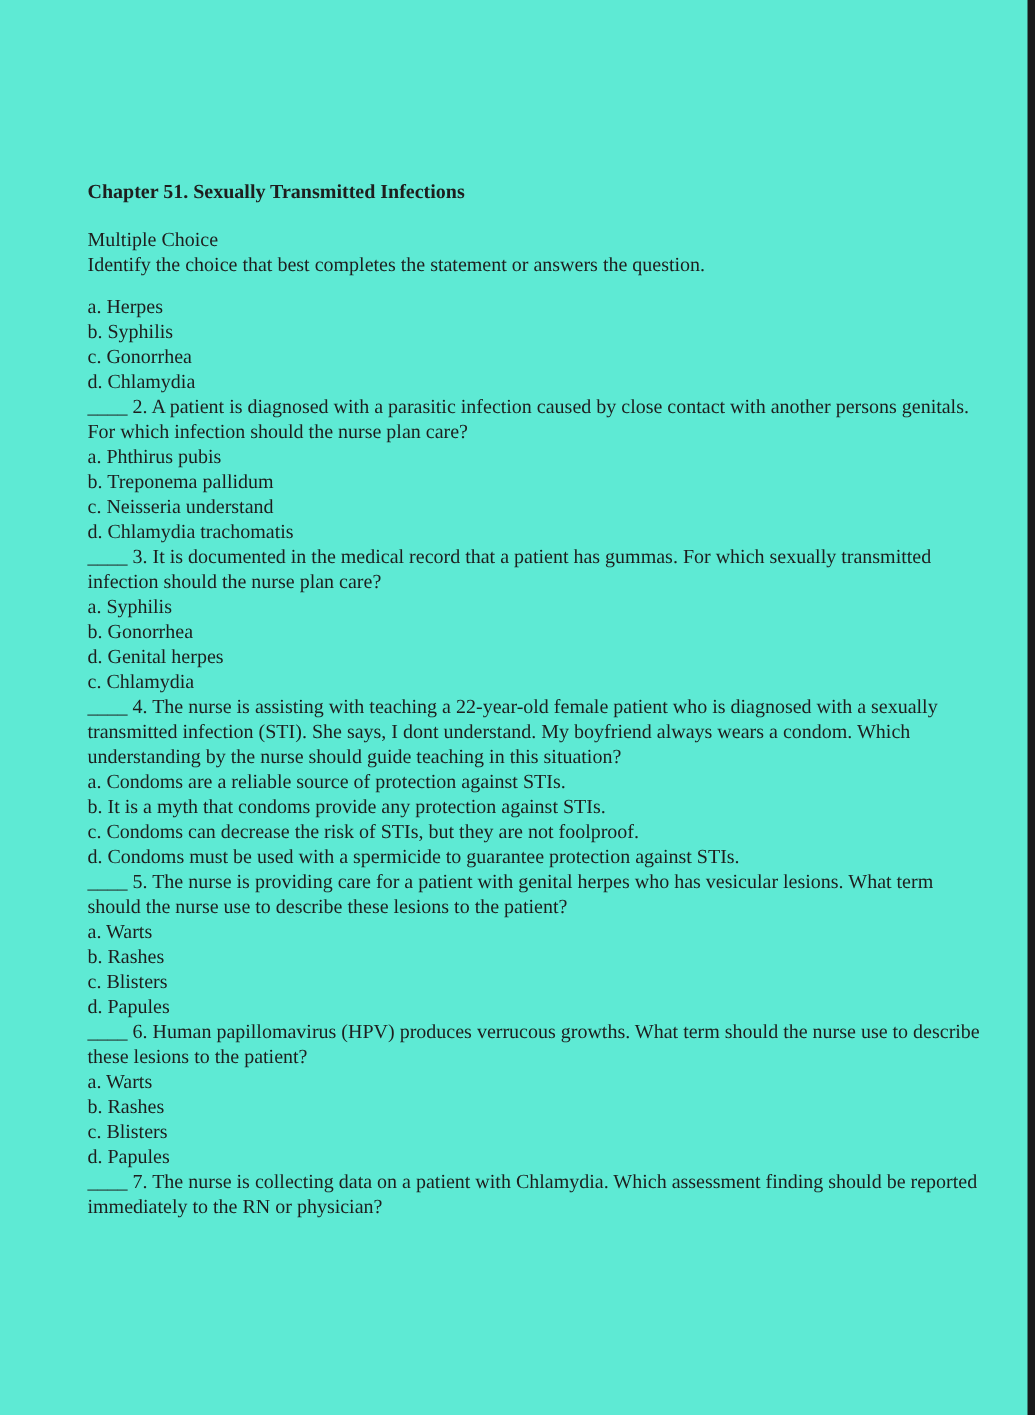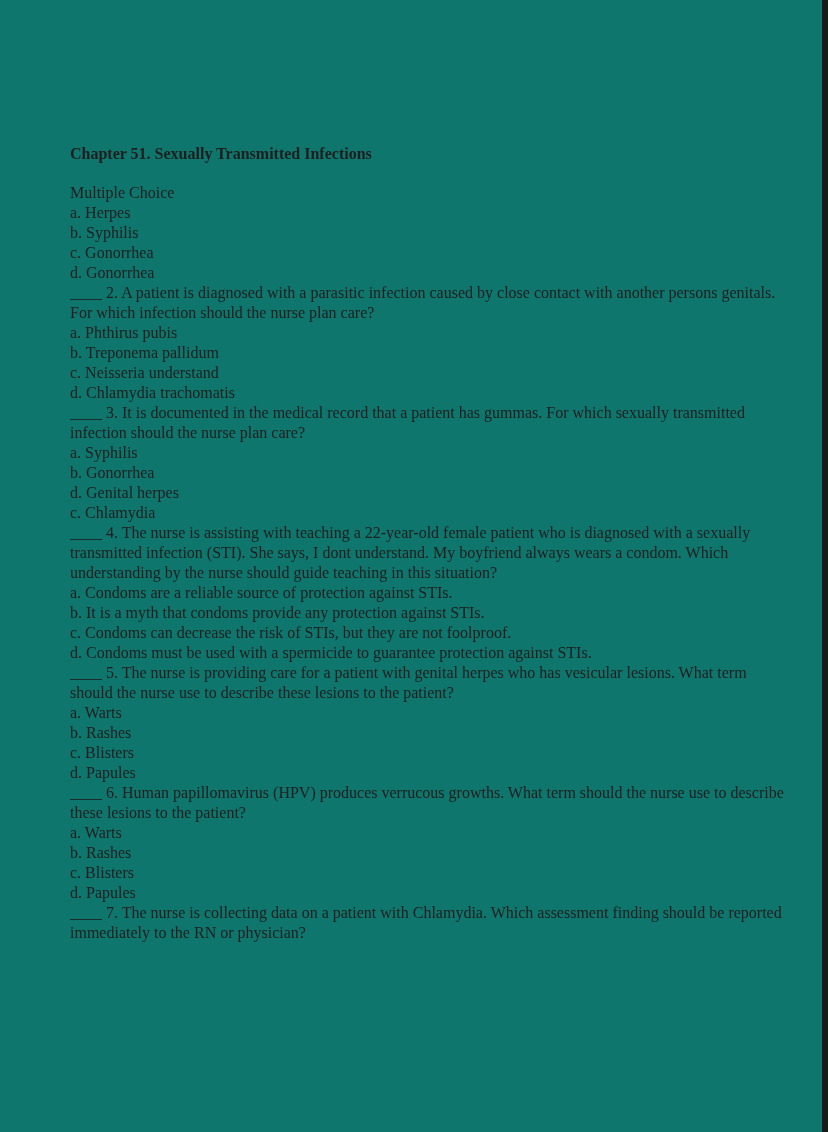--- a/index.html
+++ b/index.html
@@ -4,21 +4,21 @@
 <style>
   html, body {
     margin: 0;
     padding: 0;
     background: #ffffff;
   }
   .page {
     position: relative;
     width: 828px;
     height: 1132px;
-    background: #0f766e;
+    background: #5eead4;
     overflow: hidden;
     font-family: "Liberation Serif", "DejaVu Serif", serif;
     color: #1e1e1e;
   }
   .edge-strip {
     position: absolute;
     top: 0;
     right: 0;
     width: 6px;
     height: 100%;
@@ -50,26 +50,27 @@
 </style>
 </head>
 <body>
 
 <div class="page">
   <div class="content">
 
     <h1 class="doc-title">Chapter 51. Sexually Transmitted Infections</h1>
 
     <p>Multiple Choice</p>
+    <p class="instructions">Identify the choice that best completes the statement or answers the question.</p>
 
     <div class="question">
       <p class="choice">a. Herpes</p>
       <p class="choice">b. Syphilis</p>
       <p class="choice">c. Gonorrhea</p>
-      <p class="choice">d. Gonorrhea</p>
+      <p class="choice">d. Chlamydia</p>
     </div>
 
     <div class="question">
       <p><span class="q-blank">____</span> <span>2.</span> <span>A patient is diagnosed with a parasitic infection caused by close contact with another persons genitals. For which infection should the nurse plan care?</span></p>
       <p class="choice">a. Phthirus pubis</p>
       <p class="choice">b. Treponema pallidum</p>
       <p class="choice">c. Neisseria understand</p>
       <p class="choice">d. Chlamydia trachomatis</p>
     </div>
 

